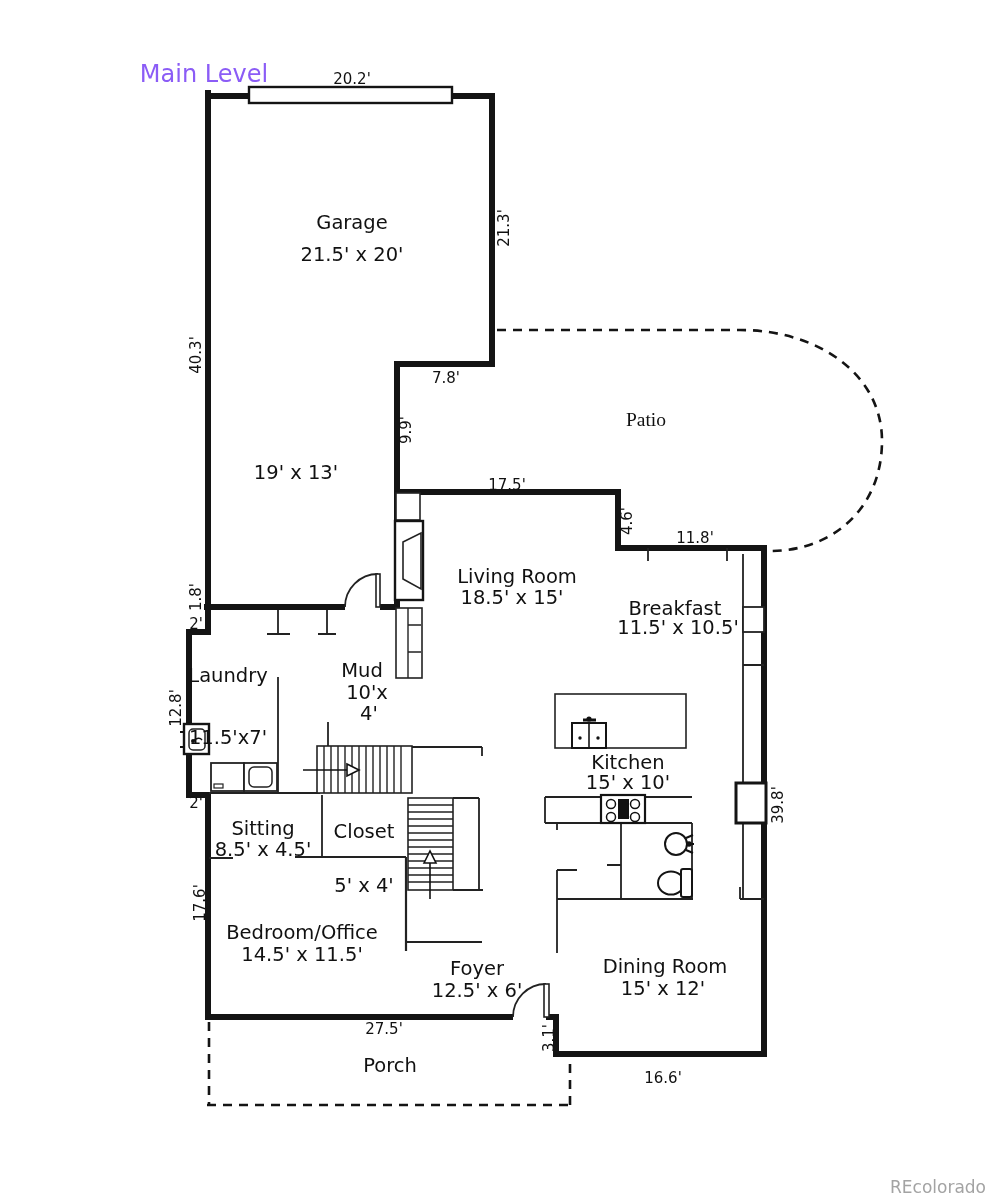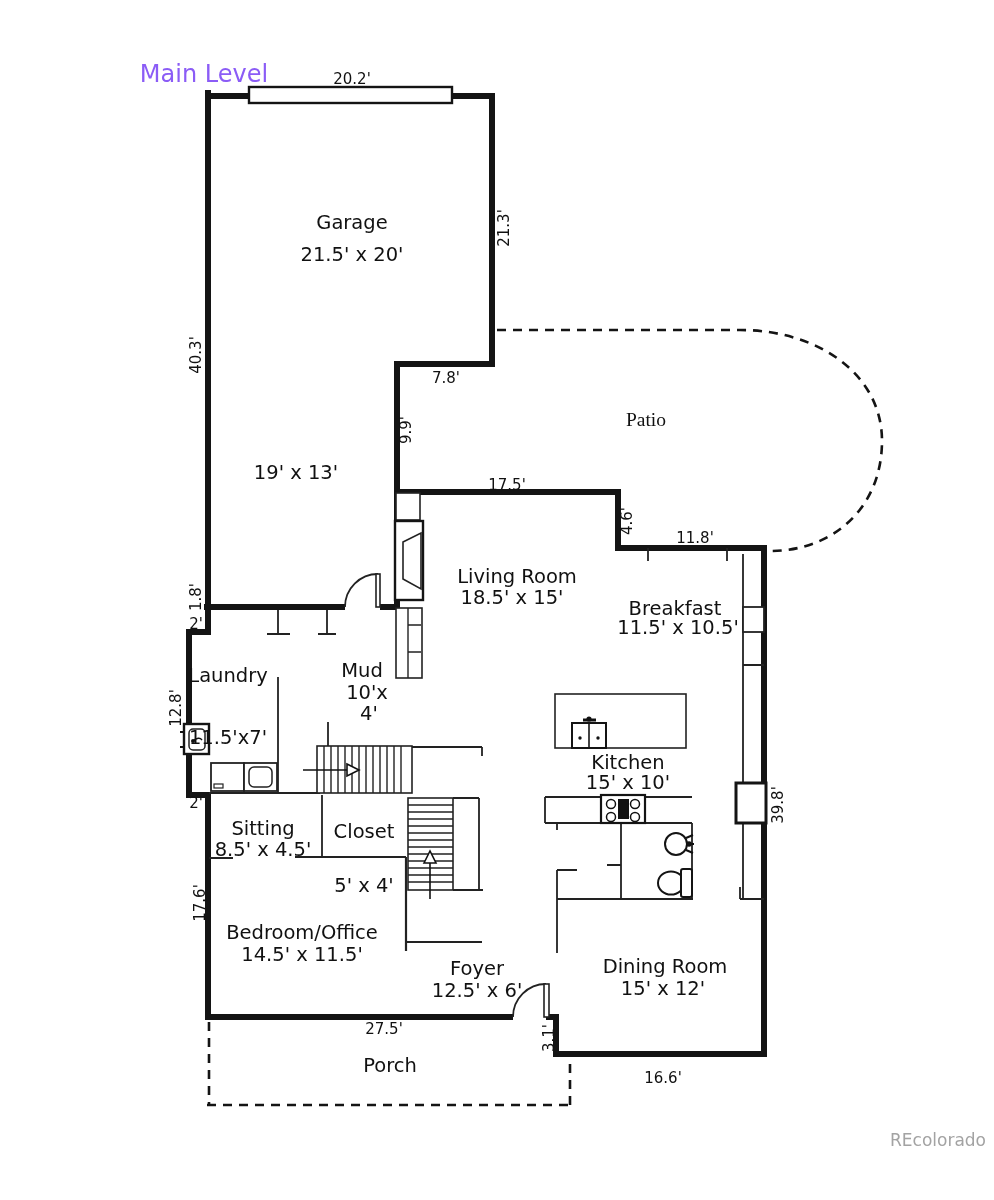--- a/index.html
+++ b/index.html
@@ -161,21 +161,21 @@
       <rect x="211" y="763" width="33" height="28" fill="#fff" stroke="#222" stroke-width="1.8"></rect>
       <rect x="214" y="784" width="9" height="4" fill="none" stroke="#222" stroke-width="1.2"></rect>
     </g>
     <g>
       <rect x="244" y="763" width="33" height="28" fill="#fff" stroke="#222" stroke-width="1.8"></rect>
       <rect x="249" y="767" width="23" height="20" rx="5" fill="#fff" stroke="#222" stroke-width="1.5"></rect>
     </g>
   </svg>
 
   <div class="lbl title" style="left:204px;top:74px;">Main Level</div>
-  <div class="lbl wm" style="left:938px;top:1140px;">REcolorado</div>
+  <div class="lbl wm" style="left:938px;top:1187px;">REcolorado</div>
 
   <div class="lbl rl" style="left:352px;top:222px;">Garage</div>
   <div class="lbl rl" style="left:352px;top:254px;">21.5' x 20'</div>
   <div class="lbl rl" style="left:296px;top:472px;">19' x 13'</div>
   <div class="lbl rl" style="left:646px;top:420px;font-family:Liberation Serif, serif;">Patio</div>
   <div class="lbl rl" style="left:517px;top:576px;text-align:right;">Living Room</div>
   <div class="lbl rl" style="left:512px;top:597px;">18.5' x 15'</div>
   <div class="lbl rl" style="left:675px;top:608px;">Breakfast</div>
   <div class="lbl rl" style="left:678px;top:627px;">11.5' x 10.5'</div>
   <div class="lbl rl" style="left:228px;top:675px;">Laundry</div>

